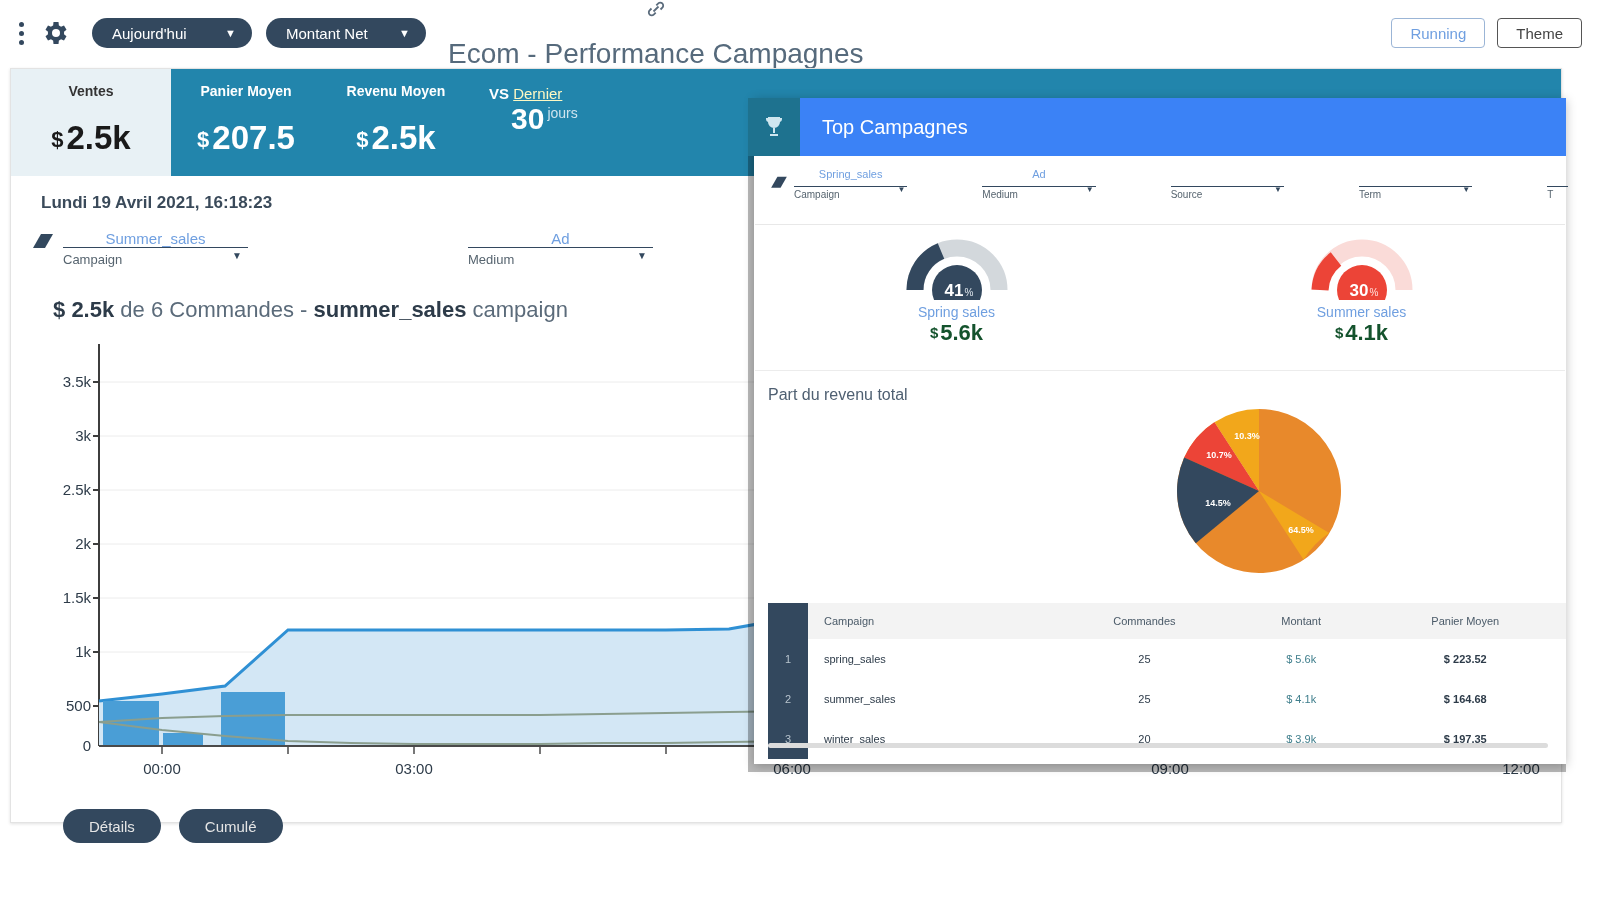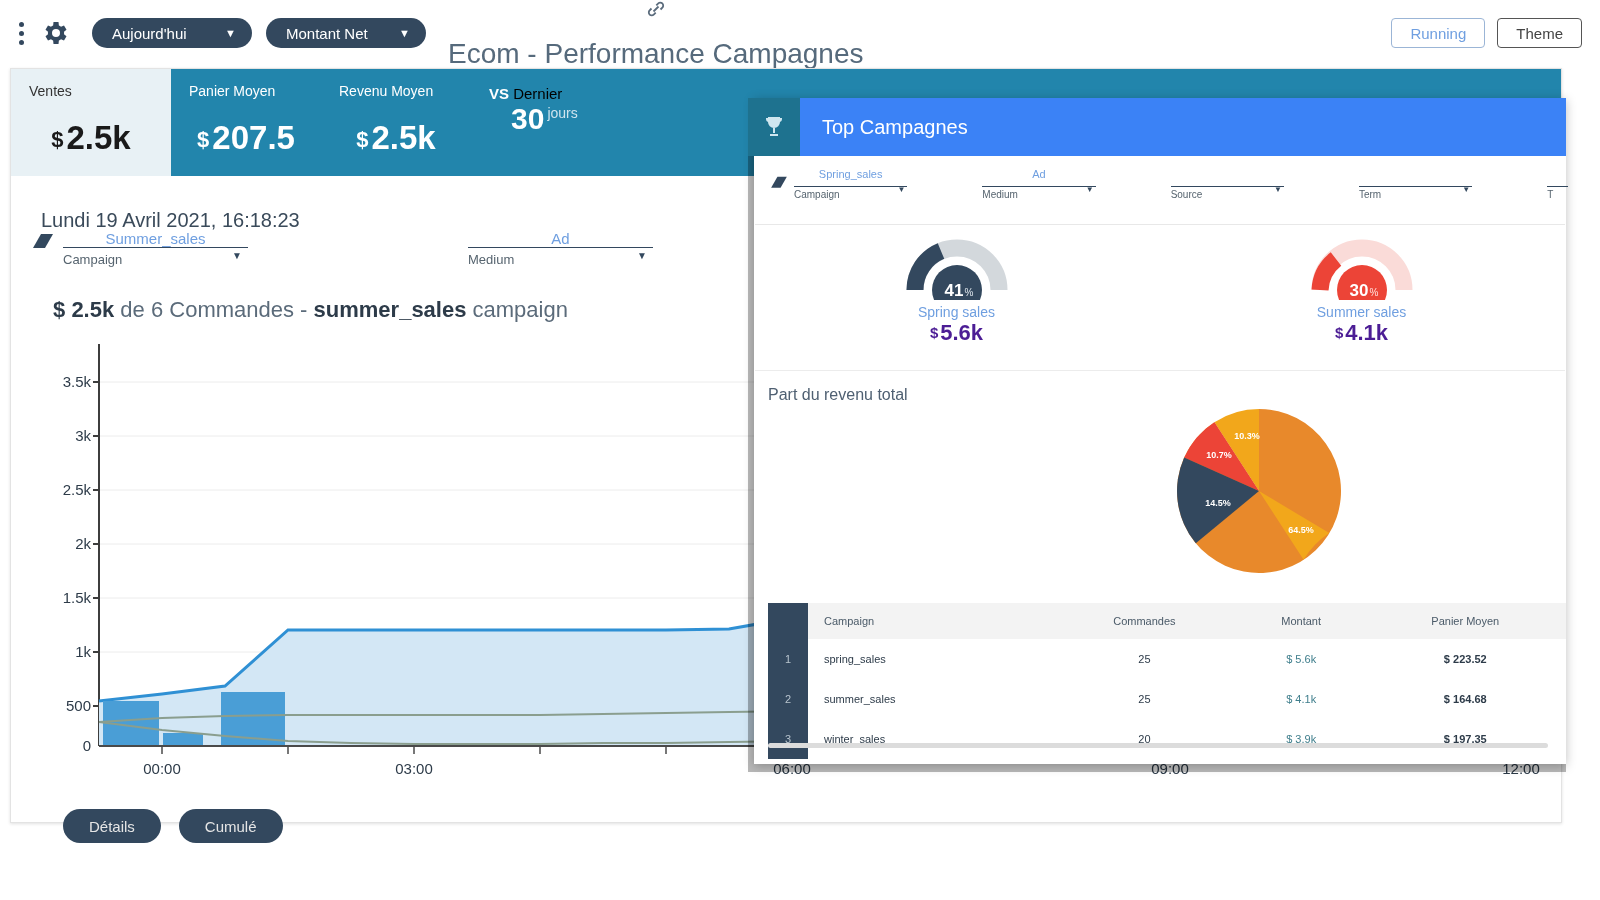--- a/index.html
+++ b/index.html
@@ -47,33 +47,33 @@
     background:#fff; border:1px solid #e3e3e3;
     box-shadow:0 1px 3px rgba(0,0,0,0.12);
   }
   
   .kpi-strip { position:absolute; left:0; top:0; width:100%; height:107px;
     background:#2285ac; display:flex; }
   .kpi {
     position:relative; padding:14px 18px 0 18px; color:#fff; min-width:150px;
   }
   .kpi.active { background:#e8f1f5; color:#1a1a1a; width:160px; }
-  .kpi .k-label { font-size:14px; font-weight:400; }
+  .kpi .k-label { font-size:14px; text-align:center; font-weight:700; }
   .kpi.active .k-label { color:#333; }
   .kpi .k-value { font-size:33px; font-weight:700; text-align:center; margin-top:20px; white-space:nowrap;}
   .kpi .k-value .cur { font-size:22px; font-weight:700; vertical-align:2px; margin-right:3px;}
   .kpi.vs { padding-top:16px; min-width:200px; }
   .kpi.vs .vs-line { font-size:15px; }
   .kpi.vs .vs-line b { font-weight:700; }
-  .kpi.vs .vs-line span { color:#000000; }
+  .kpi.vs .vs-line span { color:#fef9c3;text-decoration:underline; }
   .kpi.vs .vs-num { font-size:30px; font-weight:700; margin-top:0; padding-left:22px; }
   .kpi.vs .vs-num sup { font-size:14px; font-weight:400; color:#cfe4ee; margin-left:3px; }
 
   
-  .stamp { position:absolute; left:30px; top:140px; font-size:20px; color:#3a4a5a; }
+  .stamp { position:absolute; left:30px; top:124px; font-size:17px; color:#3a4a5a;font-weight:bold; }
   .filter-row { position:absolute; left:18px; top:152px; width:1530px; height:62px; display:flex; align-items:flex-start; }
   .eraser { width:34px; height:34px; margin-top:10px; flex:0 0 auto; }
   .eraser svg { width:28px; height:22px; }
   .filt { position:relative; width:185px; margin-right:60px; }
   .filt .fv { display:flex; justify-content:center; align-items:flex-end; height:26px; }
   .filt .fv span { font-size:15px; color:#6f9fe0; }
   .filt .car { position:absolute; right:6px; bottom:6px; font-size:10px; color:#33485e; }
   .filt .line { border-bottom:1.5px solid #33485e; height:1px; width:100%; }
   .filt .fl { font-size:13px; color:#56646f; margin-top:4px; }
 
@@ -109,21 +109,21 @@
   .tcf .line { border-bottom:1.2px solid #33485e; }
   .tcf .fl { font-size:10px; color:#56646f; margin-top:2px; }
   .tcf.cut { width:22px; margin-right:0; overflow:hidden; }
 
   .tc-sep { position:absolute; left:1px; top:126px; width:810px; height:1px; background:#e8e8e8; }
 
   .gauges { position:absolute; left:0; top:130px; width:810px; height:120px; display:flex; }
   .gauge-col { flex:1; display:flex; flex-direction:column; align-items:center; }
   .gauge-col svg { display:block; }
   .g-name { font-size:14px; color:#6f9fe0; margin-top:4px; }
-  .g-val { font-size:22px; font-weight:700; color:#4c1d95; }
+  .g-val { font-size:22px; font-weight:700; color:#14532d; }
   .g-val .cur { font-size:15px; vertical-align:2px; margin-right:2px; }
 
   .tc-sep2 { position:absolute; left:1px; top:272px; width:810px; height:1px; background:#ececec; }
   .pie-label { position:absolute; left:14px; top:288px; font-size:16px; color:#4f6072; }
   .pie-wrap { position:absolute; left:420px; top:308px; }
 
   .tc-table { position:absolute; left:14px; top:505px; width:798px; }
   .tbl { width:100%; border-collapse:collapse; }
   .tbl thead th { background:#f3f3f3; font-size:11px; font-weight:400; color:#4a5a68;
      text-align:center; padding:12px 4px; }

